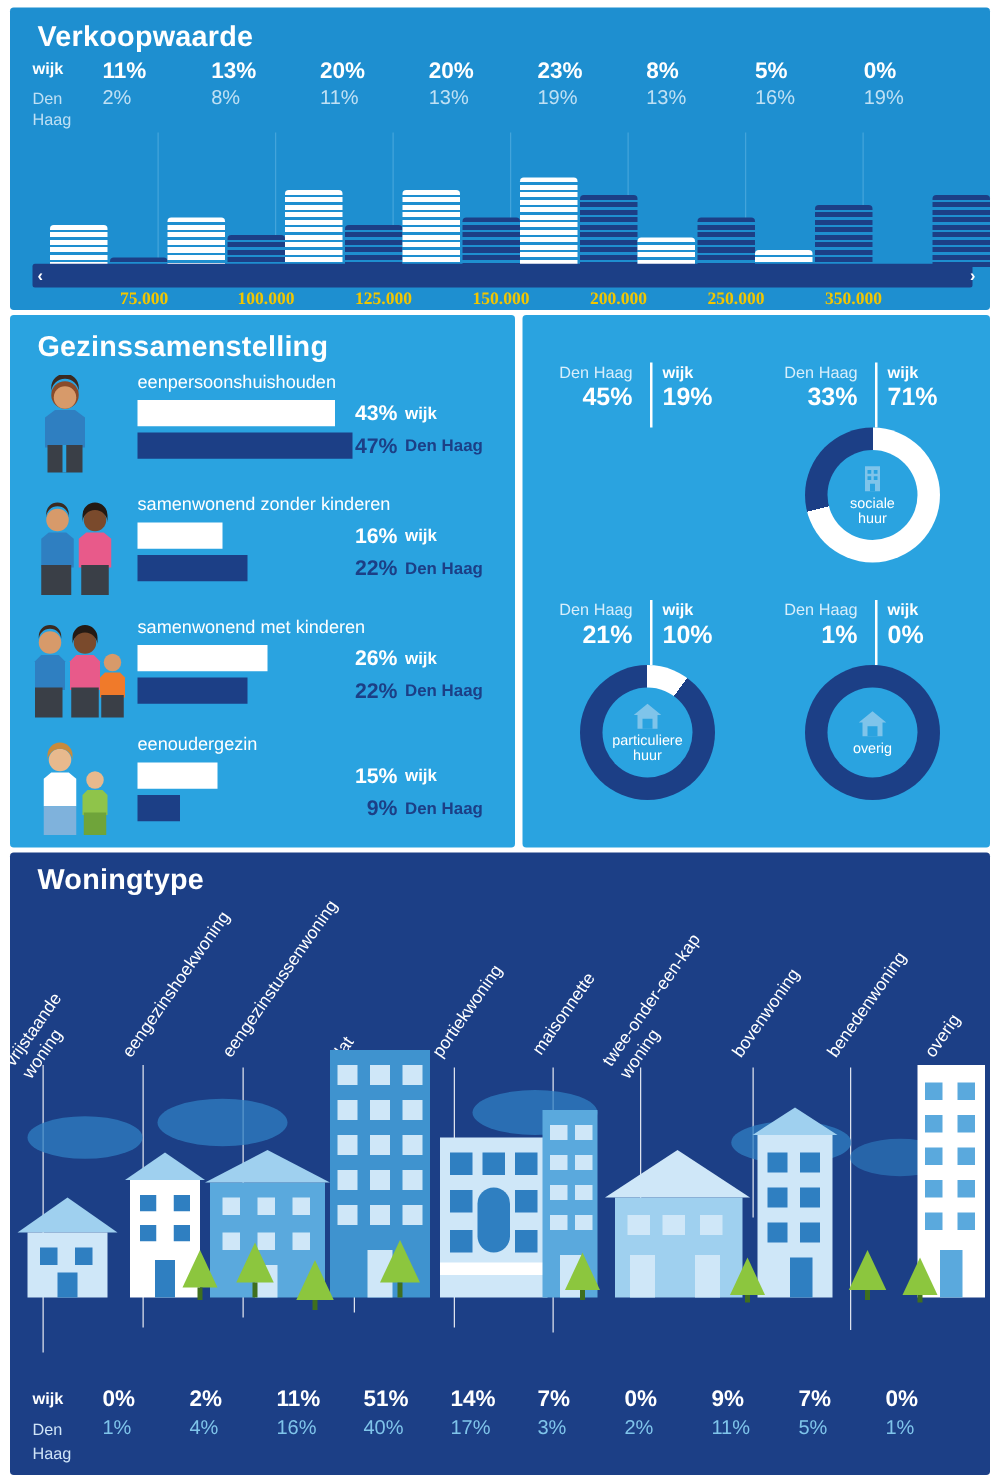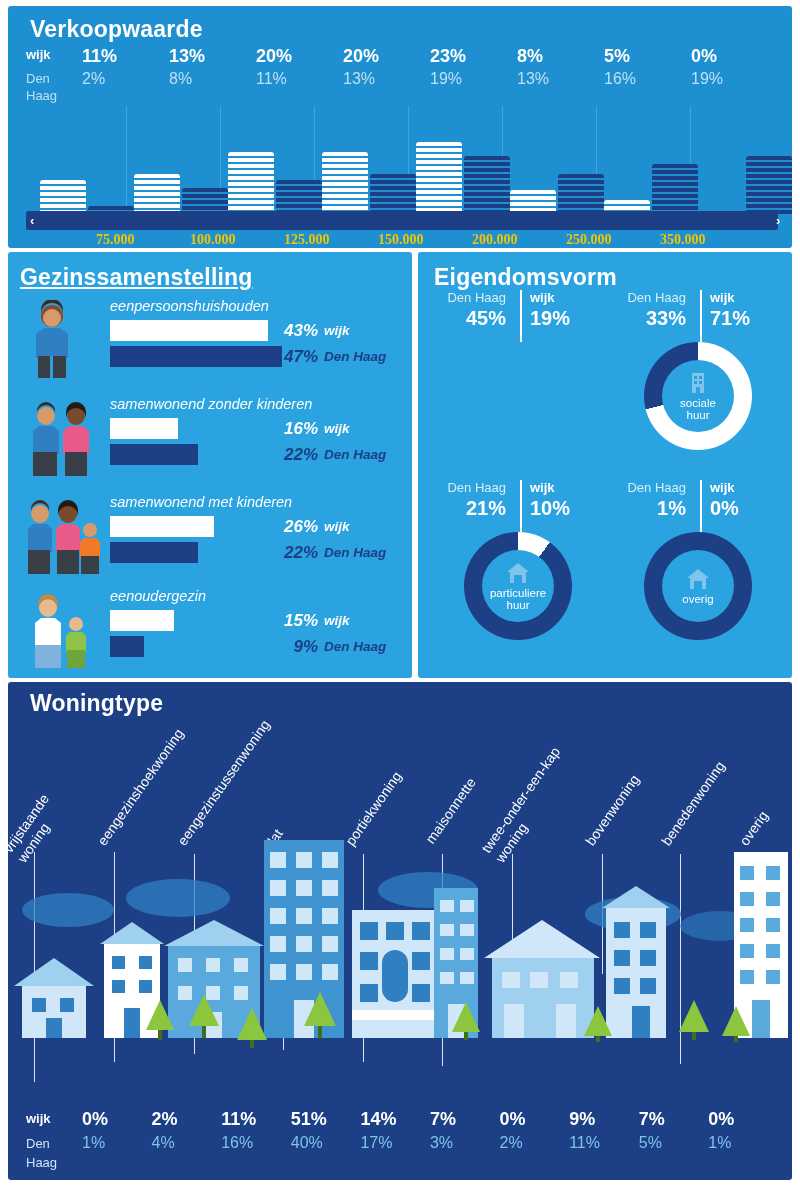--- a/index.html
+++ b/index.html
@@ -51,22 +51,22 @@
   }
   .vk-ticks{position:absolute;left:18px;top:226px;width:752px;height:20px;font-family:Liberation Serif, serif;}
   .vk-tick{position:absolute;color:#f2c600;font-size:14px;font-weight:bold;}
   .vk-arrow{position:absolute;color:#ffffff;font-size:13px;font-weight:bold;top:207px;}
 
   
   #gezin{
     left:8px;top:252px;width:404px;height:426px;
     background:#2aa3e0;border-radius:3px;
   }
-  #gezin .title{position:absolute;left:12px;top:12px;text-decoration:underline;}
-  .fam{position:absolute;left:12px;width:392px;height:88px;font-style:italic;}
+  #gezin .title{position:absolute;left:22px;top:12px;}
+  .fam{position:absolute;left:12px;width:392px;height:88px;}
   .fam-ico{position:absolute;left:4px;top:4px;width:82px;height:80px;}
   .fam-body{position:absolute;left:90px;top:2px;width:296px;}
   .fam-name{color:#ffffff;font-size:14.5px;margin-bottom:6px;}
   .bar-wrap{position:relative;height:21px;margin-bottom:5px;}
   .bar{position:absolute;left:0;top:0;height:21px;}
   .bar.white{background:#ffffff;}
   .bar.navy{background:#1c3f86;}
   .bar-val{
     position:absolute;right:88px;top:0;width:70px;text-align:right;
     font-size:17px;font-weight:bold;line-height:21px;
@@ -318,21 +318,20 @@
         <div class="bar-wrap">
           <div class="bar navy" style="width:34px"></div>
           <div class="bar-val navy">9%</div>
           <div class="bar-tag navy">Den Haag</div>
         </div>
       </div>
     </div>
   </section>
 
   <section class="panel" id="eigendom">
-    <div class="title">Eigendomsvorm</div>
 
     <div class="donut-cell" style="left:10px;top:38px">
       <div class="dc-head">
         <div class="dc-left">
           <div class="dc-lbl">Den Haag</div>
           <div class="dc-num light">45%</div>
         </div>
         <div class="dc-right">
           <div class="dc-lbl b">wijk</div>
           <div class="dc-num light">19%</div>

